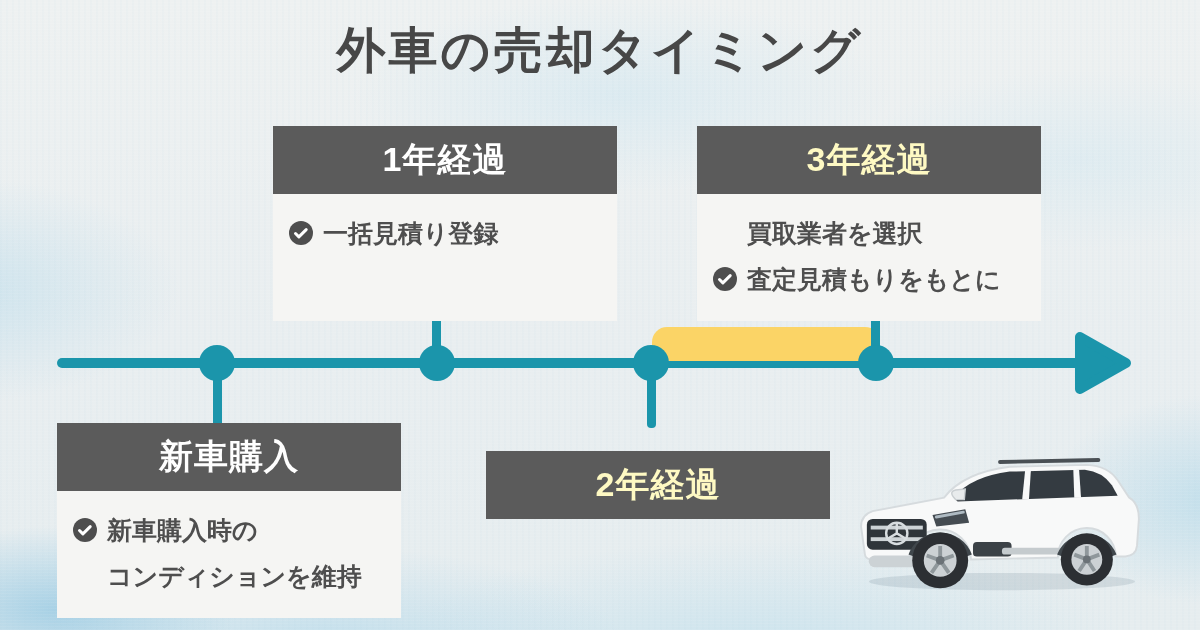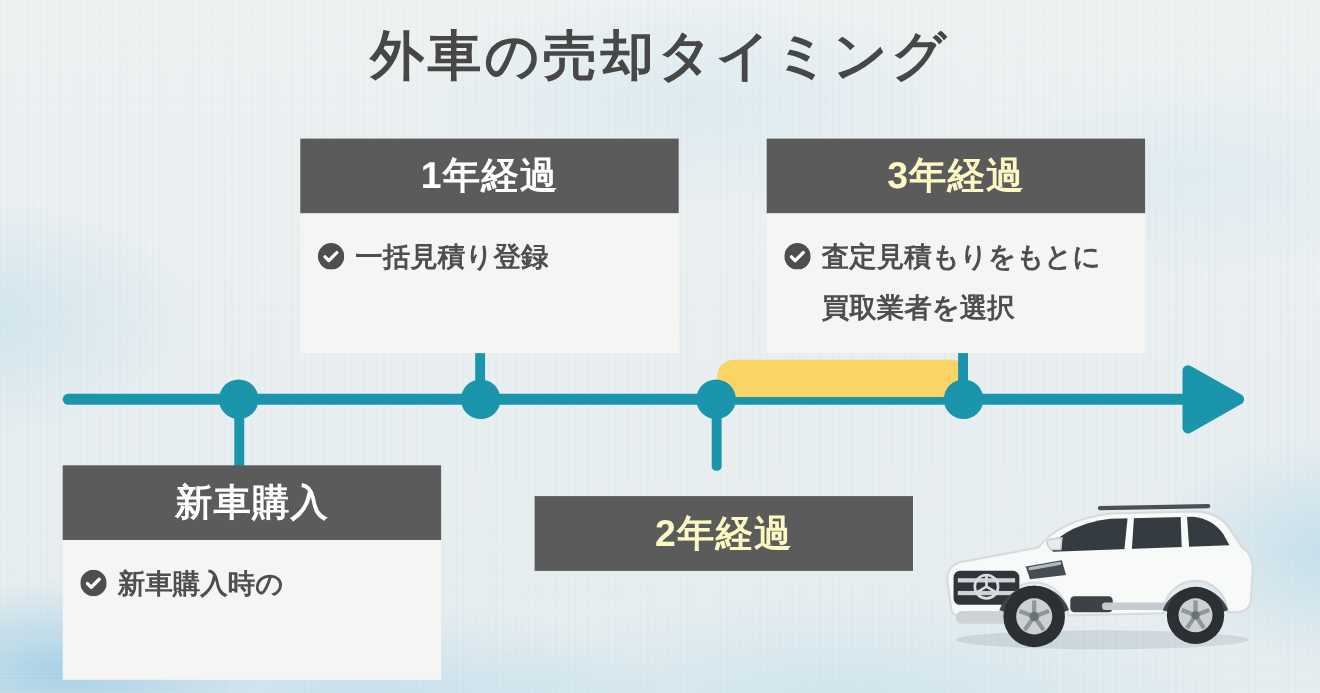--- a/index.html
+++ b/index.html
@@ -101,42 +101,45 @@
           <path d="M6.5 12.5l3.4 3.4 7.3-7.3" fill="none" stroke="#ffffff" stroke-width="3" stroke-linecap="round" stroke-linejoin="round"></path>
         </svg>
         <span>一括見積り登録</span>
       </div>
     </div>
   </div>
 
   <div class="box" id="box-3y">
     <div class="box-header yellow">3年経過</div>
     <div class="box-body">
+      <div class="bl cont">
+        <span>買取業者を選択</span>
+      </div>
       <div class="bl">
         <svg class="check" viewBox="0 0 24 24">
           <circle cx="12" cy="12" r="12" fill="#4e4e4e"></circle>
           <path d="M6.5 12.5l3.4 3.4 7.3-7.3" fill="none" stroke="#ffffff" stroke-width="3" stroke-linecap="round" stroke-linejoin="round"></path>
         </svg>
         <span>査定見積もりをもとに</span>
-      </div>
-      <div class="bl cont">
-        <span>買取業者を選択</span>
       </div>
     </div>
   </div>
 
   <div class="box" id="box-purchase">
     <div class="box-header white">新車購入</div>
     <div class="box-body">
       <div class="bl">
         <svg class="check" viewBox="0 0 24 24">
           <circle cx="12" cy="12" r="12" fill="#4e4e4e"></circle>
           <path d="M6.5 12.5l3.4 3.4 7.3-7.3" fill="none" stroke="#ffffff" stroke-width="3" stroke-linecap="round" stroke-linejoin="round"></path>
         </svg>
         <span>新車購入時の</span>
+      </div>
+      <div class="bl cont">
+        <span>コンディションを維持</span>
       </div>
     </div>
   </div>
 
   <div class="box" id="box-2y">
     <div class="box-header yellow">2年経過</div>
   </div>
 
   <svg class="car" width="290" height="164" viewBox="0 0 300 170">
     <ellipse cx="152" cy="153" rx="138" ry="9" fill="rgba(90,115,130,0.16)"></ellipse>

